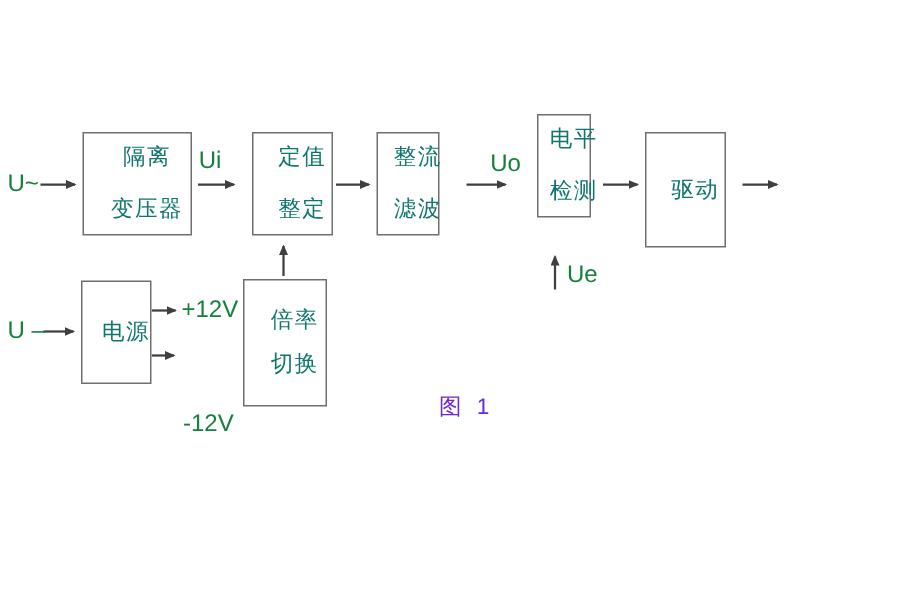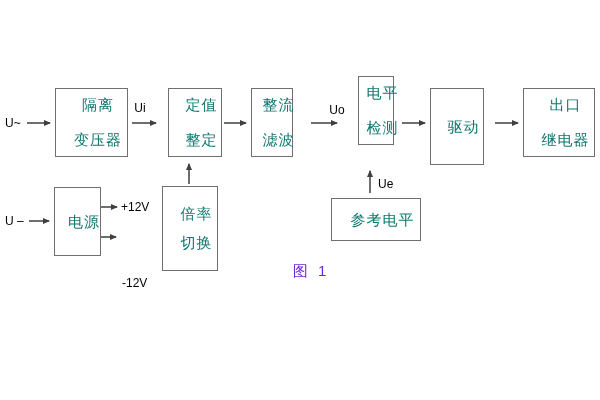--- a/index.html
+++ b/index.html
@@ -10,21 +10,21 @@
   .connectors{position:absolute;left:0;top:0;width:600px;height:400px;pointer-events:none;}
   .box{
     position:absolute;box-sizing:border-box;background:#ffffff;
     border:1.5px solid #6f6f6f;
     display:flex;flex-direction:column;align-items:center;justify-content:center;
     gap:15px;font-size:15px;line-height:20px;color:#0f766e;letter-spacing:1px;
     text-indent:1px;white-space:nowrap;padding-left:12px;
   }
   .box.small-gap{gap:9px;}
   .sig{
-    position:absolute;font-size:12px;line-height:18px;color:#000000;white-space:nowrap;
+    position:absolute;font-size:16px;line-height:18px;color:#15803d;white-space:nowrap;
   }
   .sig.center{text-align:center;}
   .caption{
     position:absolute;font-size:15px;color:#6d28d9;letter-spacing:3px;text-align:center;
   }
 </style>
 </head>
 <body>
 
 <div class="canvas">
@@ -60,34 +60,27 @@
     <span>整流</span>
     <span>滤波</span>
   </div>
   <div class="box" style="left:342px;top:76px;width:36px;height:69px;margin-left:16px;">
     <span>电平</span>
     <span>检测</span>
   </div>
   <div class="box" style="left:430px;top:88px;width:54px;height:77px;">
     <span>驱动</span>
   </div>
-  <div class="box" style="left:523px;top:88px;width:72px;height:69px;">
-    <span>出口</span>
-    <span>继电器</span>
-  </div>
 
   <div class="box" style="left:54px;top:187px;width:47px;height:69px;">
     <span>电源</span>
   </div>
   <div class="box small-gap" style="left:162px;top:186px;width:56px;height:85px;">
     <span>倍率</span>
     <span>切换</span>
-  </div>
-  <div class="box" style="left:331px;top:198px;width:90px;height:43px;">
-    <span>参考电平</span>
   </div>
 
   <div class="sig" style="left:5px;top:114px;">U~</div>
   <div class="sig" style="left:5px;top:212px;">U –</div>
   <div class="sig center" style="left:125px;top:99px;width:30px;">Ui</div>
   <div class="sig center" style="left:322px;top:101px;width:30px;">Uo</div>
   <div class="sig" style="left:378px;top:175px;">Ue</div>
   <div class="sig" style="left:121px;top:198px;">+12V</div>
   <div class="sig" style="left:122px;top:228px;margin-top:46px;">-12V</div>
 

